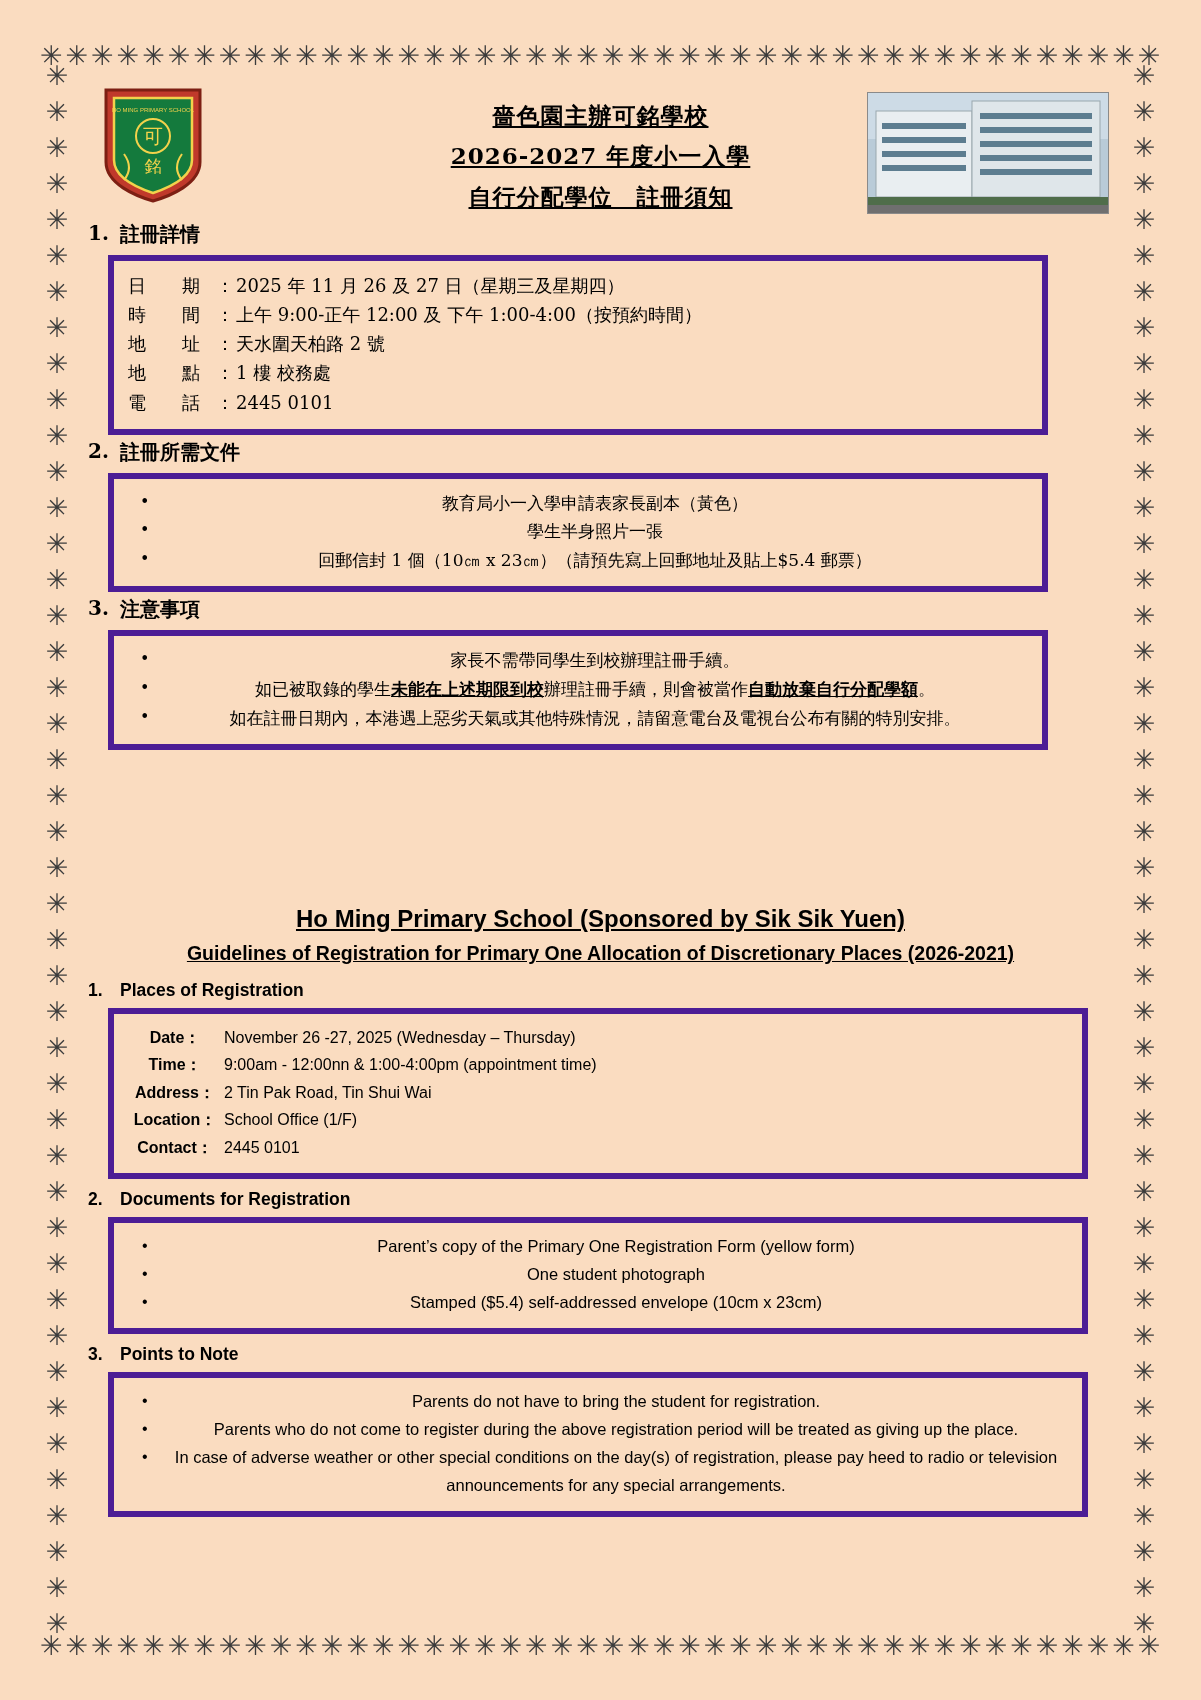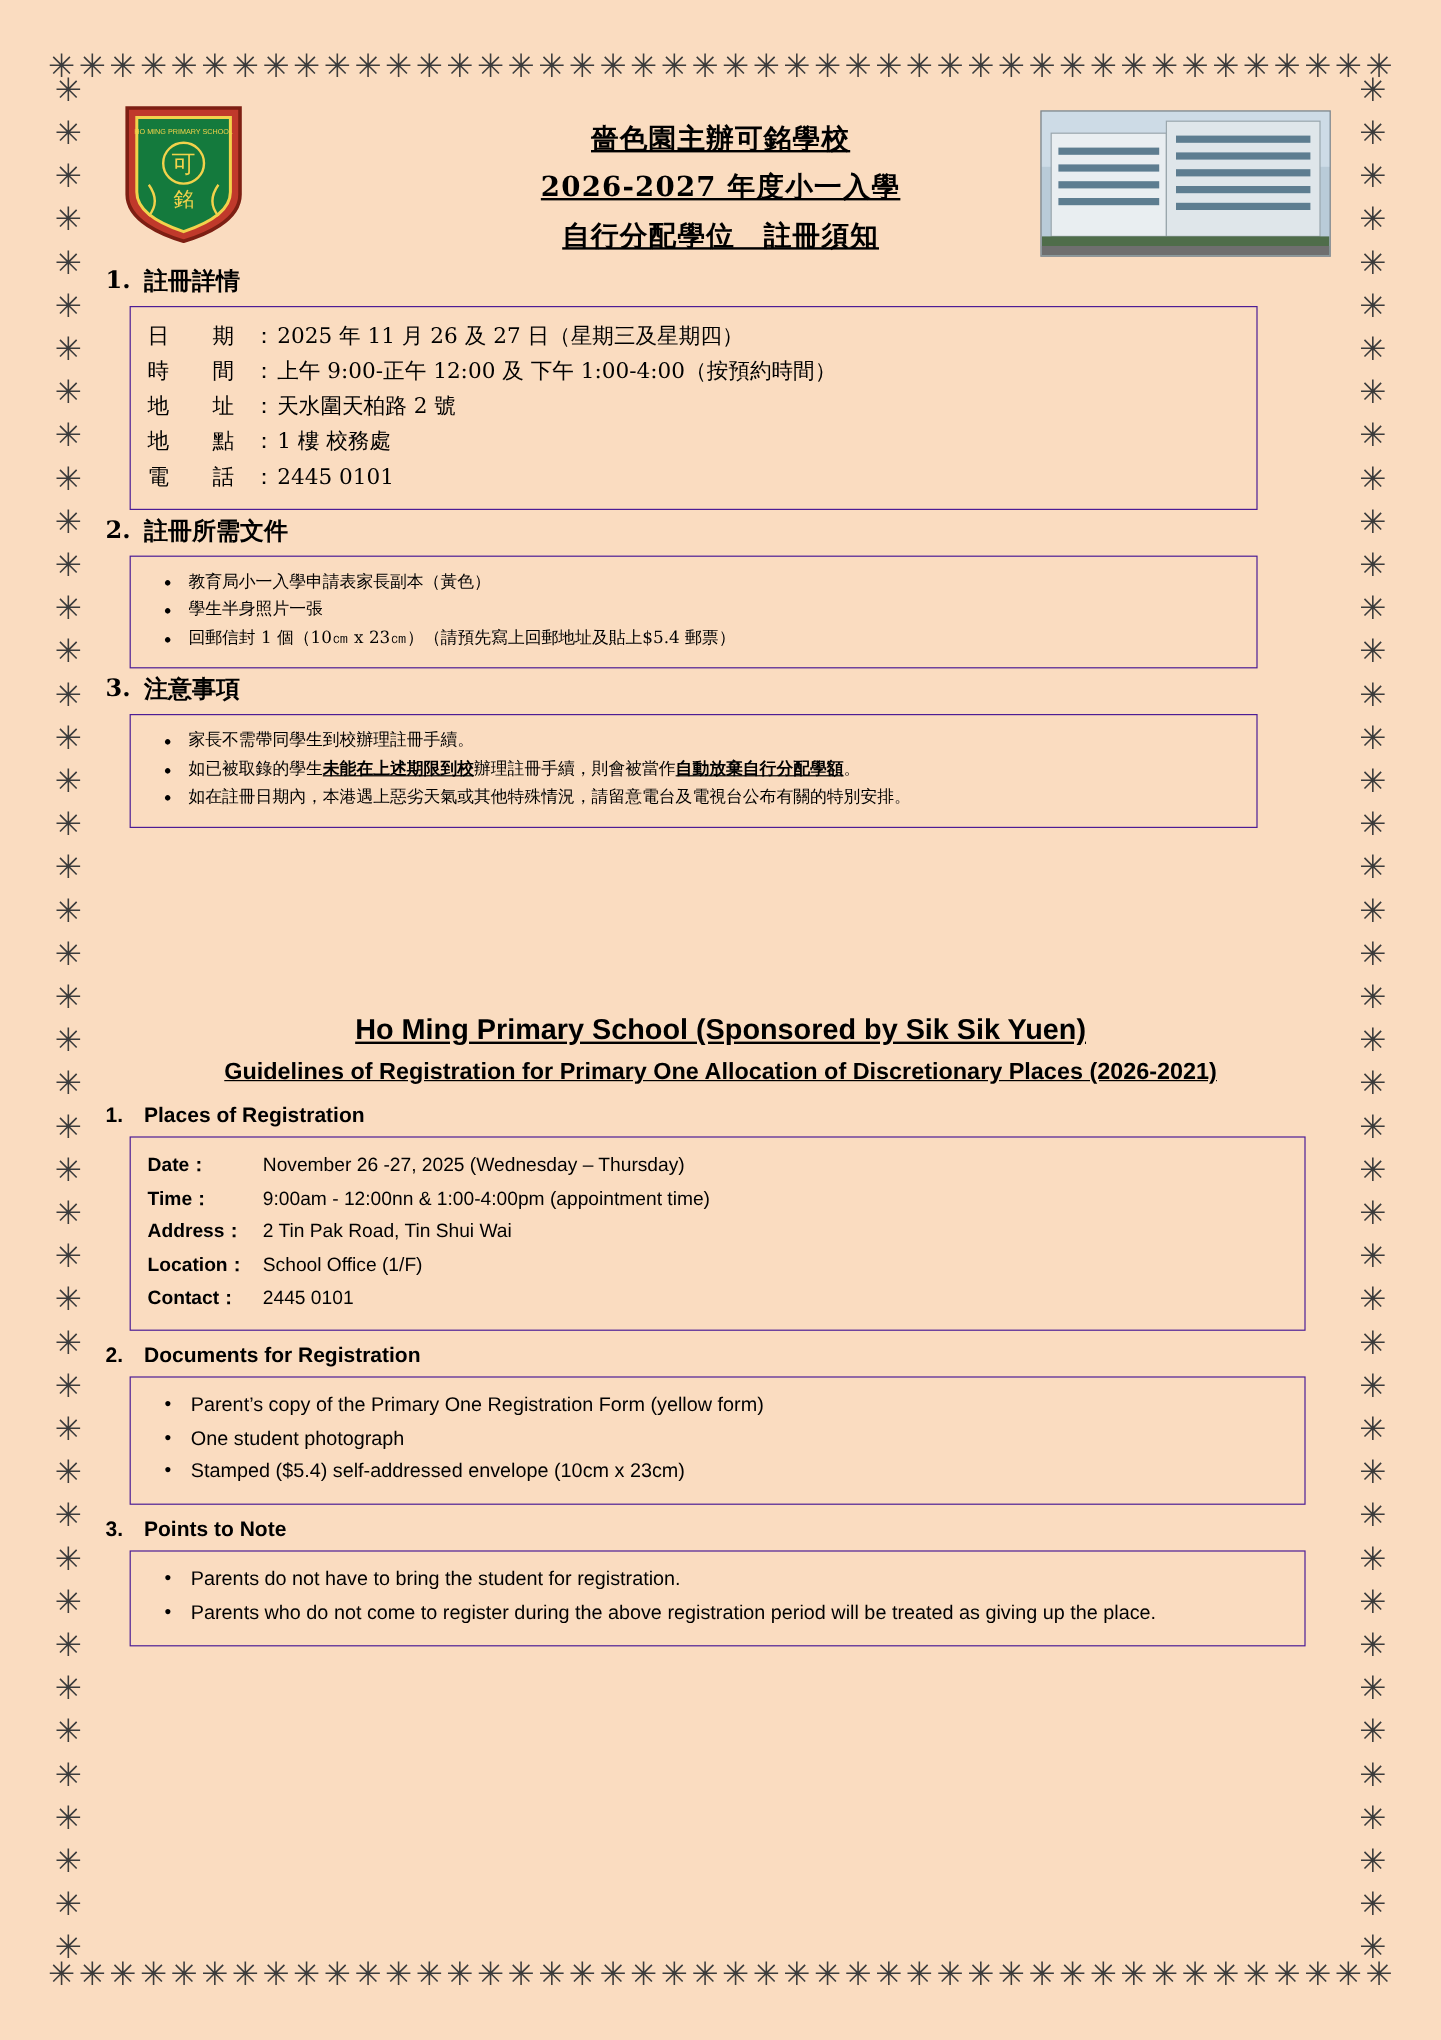--- a/index.html
+++ b/index.html
@@ -116,24 +116,25 @@
   }
   .zh {
     font-family: "DejaVu Serif", serif;
   }
   .zh .sec-num, .zh .sec-title {
     font-size: 20px;
     font-weight: bold;
     color: #000;
   }
   .box {
-    border: 1px solid #4c1d95;
+    border: 6px solid #4c1d95;
     margin: 7px 0 0 30px;
     padding: 10px 14px 12px 14px;
     box-sizing: border-box;
+    text-align: center;
   }
   .zh .box {
     width: 940px;
   }
   .kv {
     display: flex;
     font-size: 18px;
     line-height: 1.62;
     color: #000;
   }
@@ -145,21 +146,21 @@
   }
   .kv .colon { margin: 0 2px 0 0; }
   .bullets {
     margin: 0;
     padding: 0;
     list-style: none;
   }
   .bullets li {
     position: relative;
     padding-left: 34px;
-    font-size: 14px;
+    font-size: 17px;
     line-height: 1.68;
     color: #000;
   }
   .bullets li::before {
     content: "\2022";
     position: absolute;
     left: 12px;
     top: 0;
     font-size: 16px;
   }
@@ -552,18 +553,19 @@
       </div>
 
       <div class="sec-head">
         <span class="sec-num">3.</span>
         <span class="sec-title">Points to Note</span>
       </div>
       <div class="box">
         <ul class="bullets">
           <li>Parents do not have to bring the student for registration.</li>
           <li>Parents who do not come to register during the above registration period will be treated as giving up the place.</li>
+          <li>In case of adverse weather or other special conditions on the day(s) of registration, please pay heed to radio or television announcements for any special arrangements.</li>
         </ul>
       </div>
     </div>
 
   </div>
 </div>
 
 </body></html>

